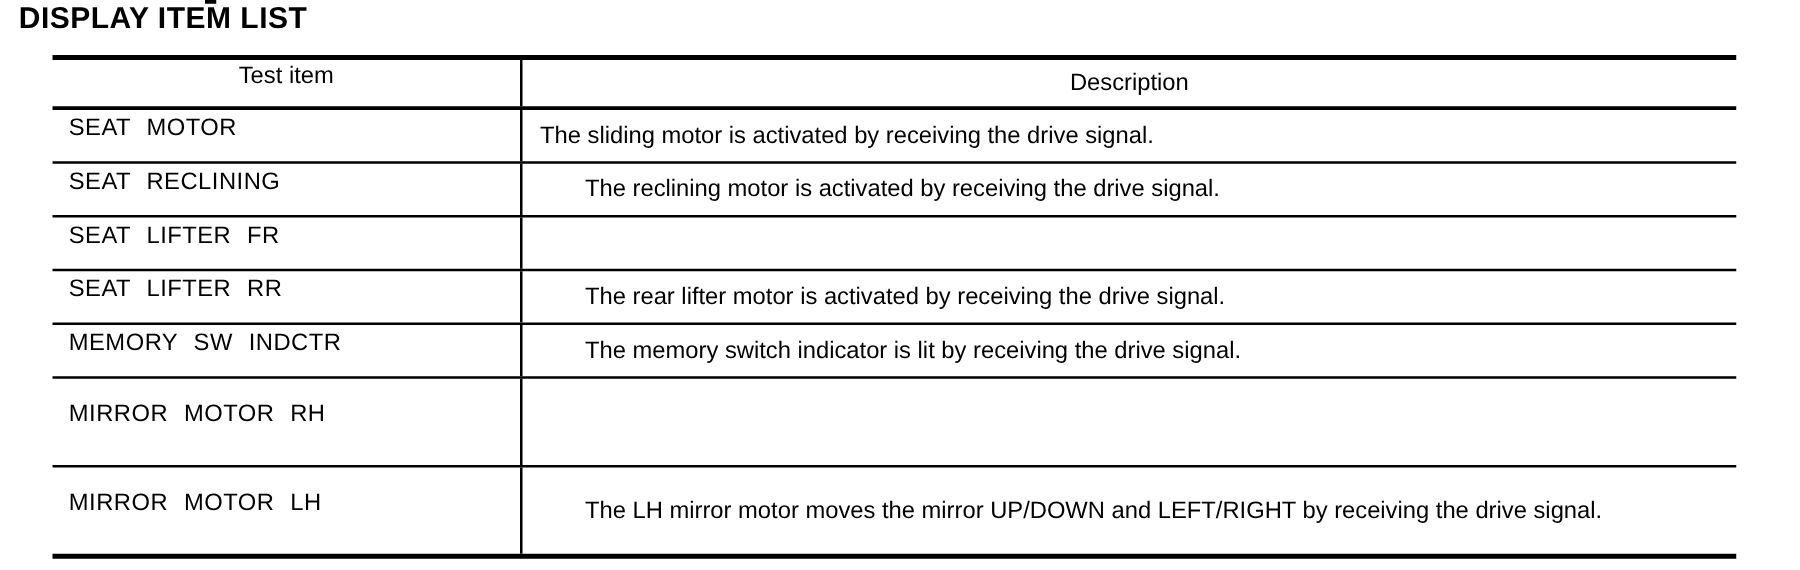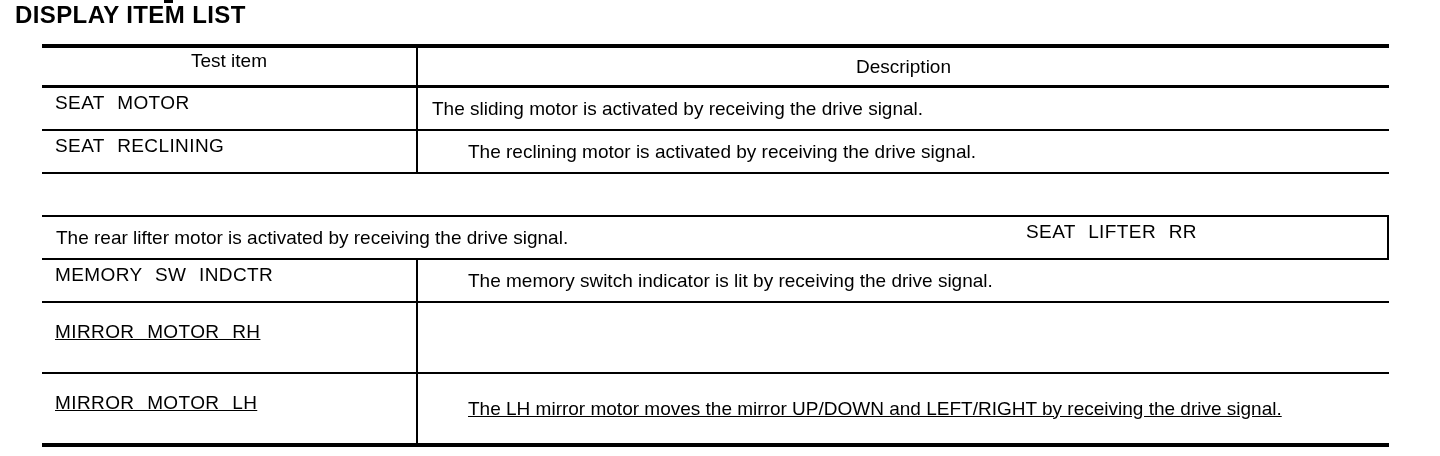--- a/index.html
+++ b/index.html
@@ -38,21 +38,21 @@
     border-bottom: 4px solid #000;
     box-sizing: content-box;
   }
   .trow { display: flex; align-items: stretch; }
   .trow.head {
     border-bottom: 3px solid #000;
     min-height: 37px;
   }
   .trow.body + .trow.body { border-top: 2px solid #000; gap: 36px; }
   .trow.single { min-height: 41px; }
-  .trow.tall   { min-height: 69px; text-decoration: underline; }
+  .trow.tall   { min-height: 69px; }
   .cell {
     box-sizing: border-box;
     font-size: 19px;
     display: flex;
     align-items: center;
   }
   .c1 {
     width: 376px;
     flex: 0 0 376px;
     border-right: 2px solid #000;
@@ -92,25 +92,26 @@
     <div class="cell c1">SEAT MOTOR</div>
     <div class="cell c2">The sliding motor is activated by receiving the drive signal.</div>
   </div>
 
   <div class="trow body single">
     <div class="cell c1">SEAT RECLINING</div>
     <div class="cell c2">The reclining motor is activated by receiving the drive signal.</div>
   </div>
 
   <div class="trow body single">
+    <div class="cell c1">SEAT LIFTER FR</div>
   </div>
 
   <div class="trow body single">
+    <div class="cell c1">SEAT LIFTER RR</div>
     <div class="cell c2">The rear lifter motor is activated by receiving the drive signal.</div>
-    <div class="cell c1">SEAT LIFTER RR</div>
   </div>
 
   <div class="trow body single">
     <div class="cell c1">MEMORY SW INDCTR</div>
     <div class="cell c2">The memory switch indicator is lit by receiving the drive signal.</div>
   </div>
 
   <div class="trow body tall">
     <div class="cell c1">MIRROR MOTOR RH</div>
   </div>

